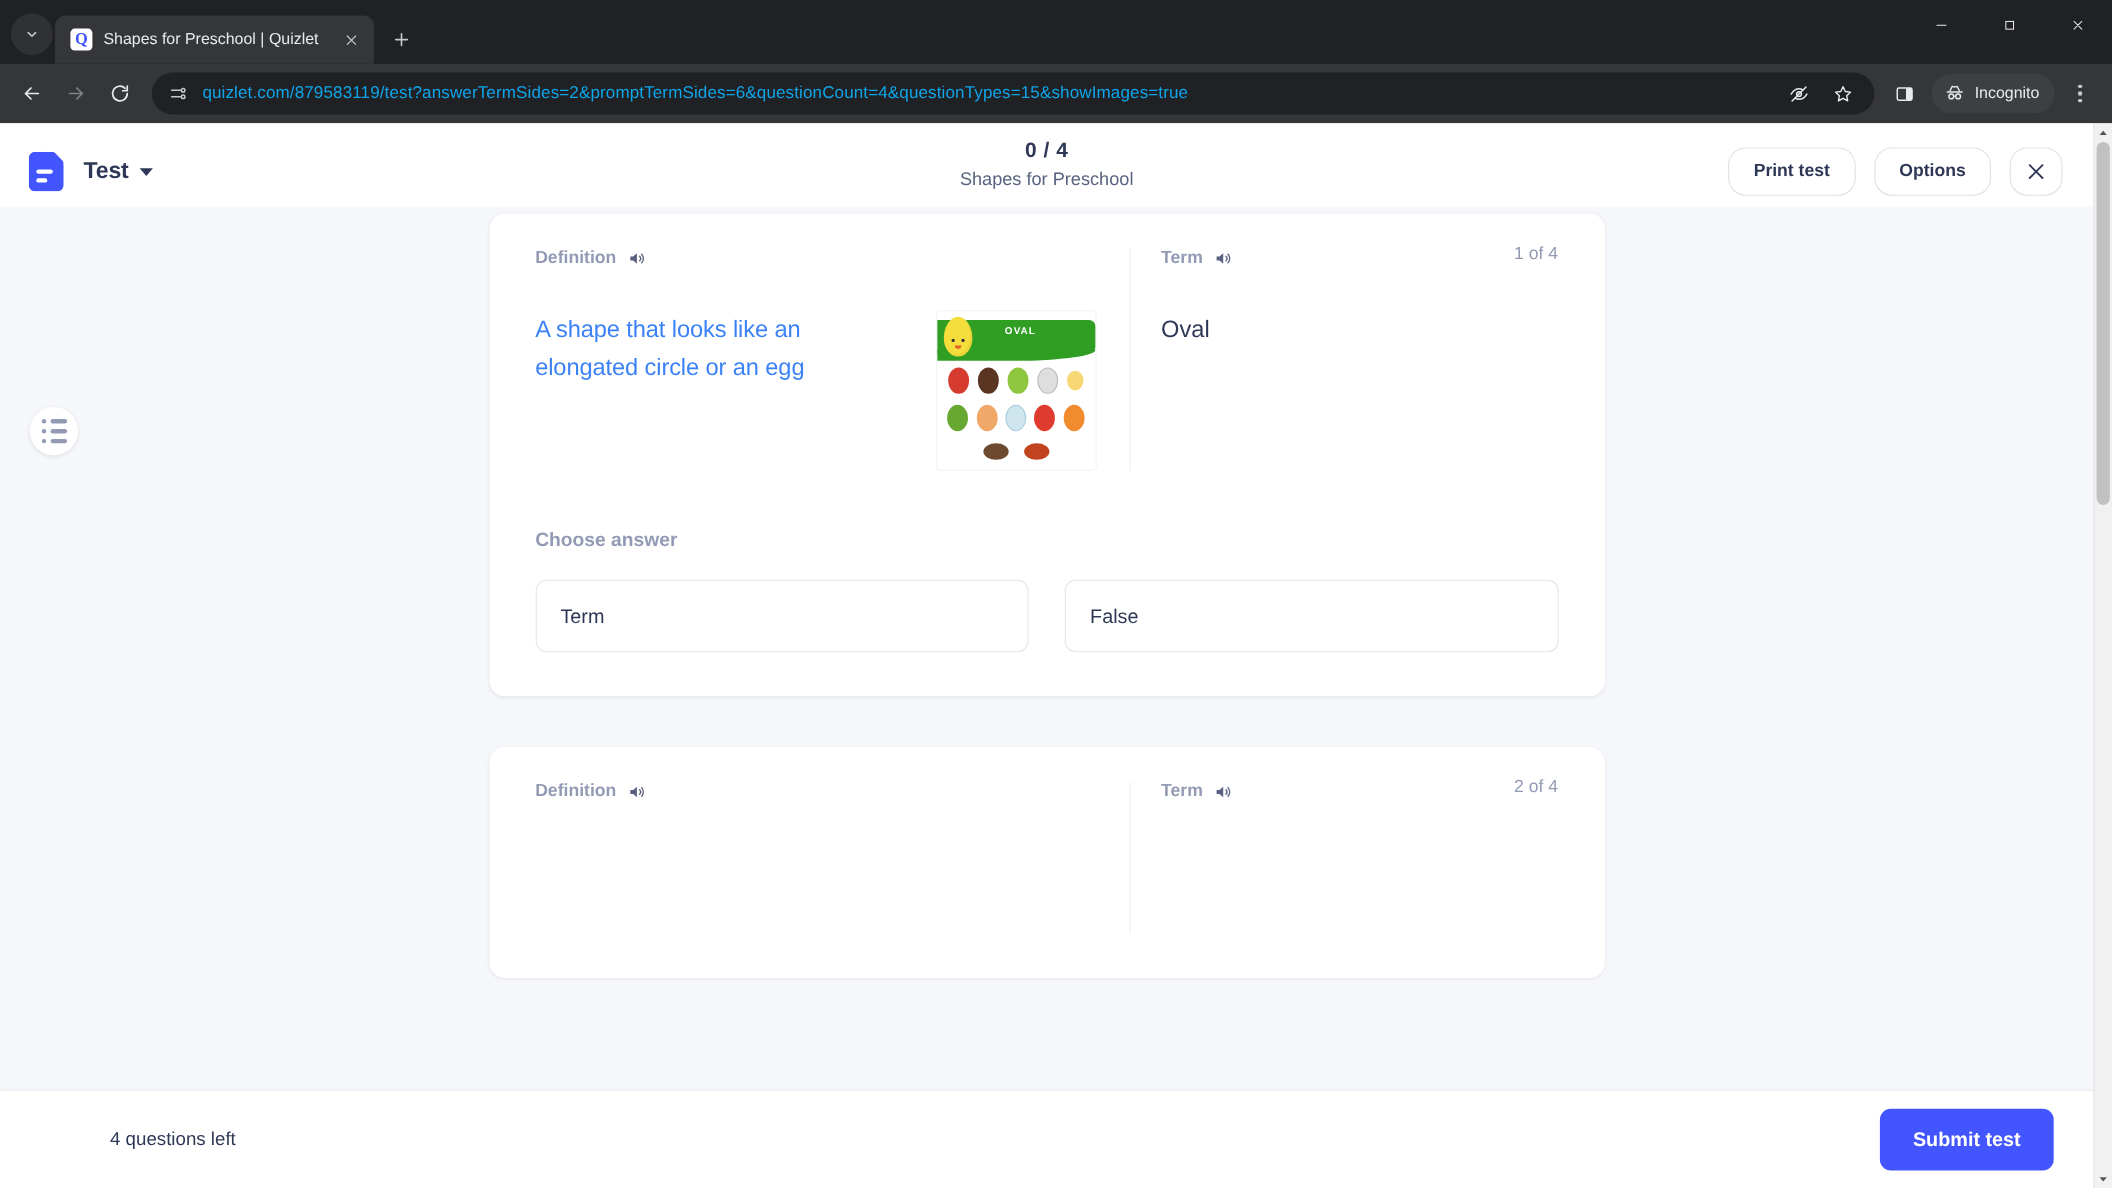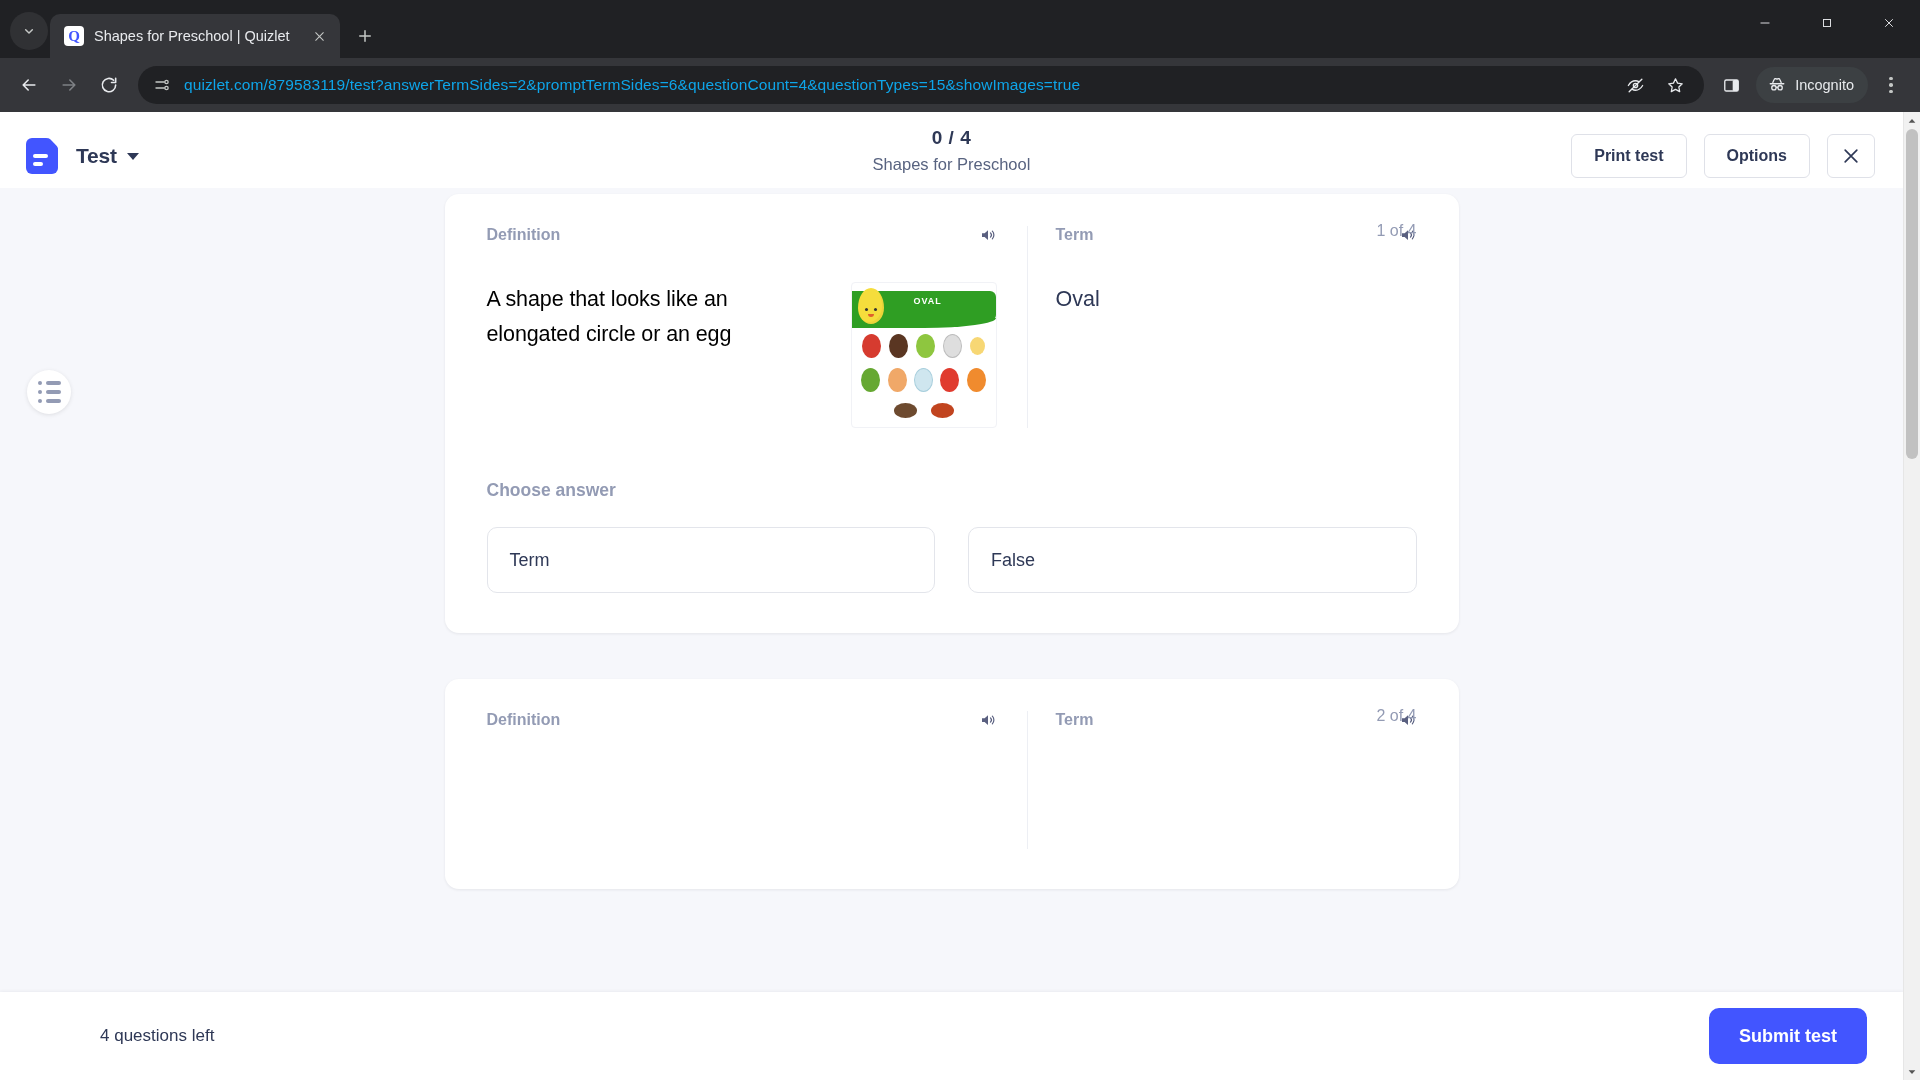--- a/index.html
+++ b/index.html
@@ -101,21 +101,21 @@
 
   .qz-center {
     position:absolute; left:50%; top:50%; transform:translate(-50%,-50%);
     text-align:center;
   }
   .qz-progress { font-size:19px; font-weight:700; color:#2e3856; letter-spacing:0.5px;}
   .qz-setname { font-size:16.5px; color:#586380; margin-top:6px;}
 
   .qz-header-right { margin-left:auto; display:flex; align-items:center; gap:17px;}
   .qz-btn {
-    height: 44px; padding: 0 22px; border-radius:6px;
+    height: 44px; padding: 0 22px; border-radius:16px;
     border:1.5px solid #dfe1e8; background:#fff;
     font-size:16px; color:#2e3856; font-weight:600;
     display:flex; align-items:center; justify-content:center;
     font-family:"Liberation Sans", sans-serif;
   }
   .qz-btn.icon-only { width:48px; padding:0; }
 
   .qz-body { position:absolute; top:76px; left:0; right:0; bottom:0; overflow:hidden; }
 
   .side-toggle {
@@ -135,27 +135,27 @@
     box-shadow:0 1px 3px rgba(20,23,38,.08);
     padding: 32px 42px 40px 42px;
     flex:none;
   }
   .qcard.second { margin-top:46px; }
 
   .qcard-top { display:flex; }
   .qcard-left { flex: 0 0 540px; padding-right:30px; display:flex; flex-direction:column;}
   .qcard-right { flex:1; border-left:1px solid #edeff4; padding-left:28px; position:relative;}
 
-  .col-label { display:flex; align-items:center; gap:10px;justify-content:space-between; }
+  .col-label { display:flex; align-items:center; gap:10px; }
   .col-label .txt { font-size:16px; color:#939bb4; font-weight:600;}
   .spk { width:18px; height:18px; flex:none; }
 
   .prompt-row { display:flex; align-items:flex-start; margin-top:38px; gap: 24px;}
   .prompt-text {
-    flex:1; font-size:21.5px; line-height:1.62; color:#000000;
+    flex:1; font-size:21.5px; line-height:1.62; color:#3b82f6;
     letter-spacing:-0.1px;
   }
   .answer-text {
     font-size:21.5px; line-height:1.62; color:#2e3856; margin-top:38px;
   }
   .qcount {
     position:absolute; right:0; top:-4px; font-size:16px; color:#939bb4;
   }
 
   

